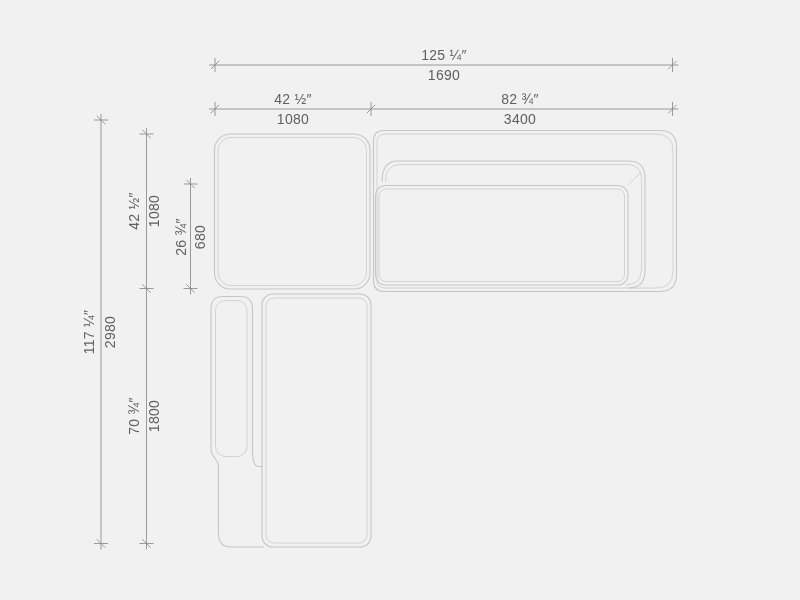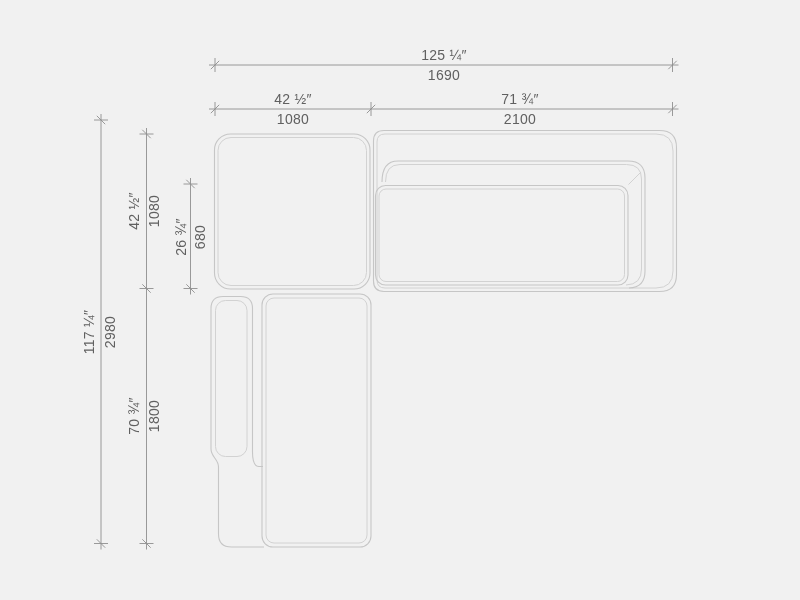--- a/index.html
+++ b/index.html
@@ -85,22 +85,22 @@
       <path class="dln" d="M 183.5,184 H 197.5 M 186.3,179.8 L 194.7,188.2 M 183.5,288.5 H 197.5 M 186.3,284.3 L 194.7,292.7"></path>
     </g>
   </svg>
 
   <div class="dim-label" style="left:444px;top:55px">125 ¼″</div>
   <div class="dim-label" style="left:444px;top:74.5px">1690</div>
 
   <div class="dim-label" style="left:293px;top:99px">42 ½″</div>
   <div class="dim-label" style="left:293px;top:118.5px">1080</div>
 
-  <div class="dim-label" style="left:520px;top:99px">71 ¾″</div>
-  <div class="dim-label" style="left:520px;top:118.5px">2100</div>
+  <div class="dim-label" style="left:520px;top:99px">82 ¾″</div>
+  <div class="dim-label" style="left:520px;top:118.5px">3400</div>
 
   <div class="dim-label rot" style="left:89px;top:332px">117 ¼″</div>
   <div class="dim-label rot" style="left:110px;top:332px">2980</div>
 
   <div class="dim-label rot" style="left:134px;top:211px">42 ½″</div>
   <div class="dim-label rot" style="left:153.5px;top:211px">1080</div>
 
   <div class="dim-label rot" style="left:181px;top:236.5px">26 ¾″</div>
   <div class="dim-label rot" style="left:199.5px;top:236.5px">680</div>
 

